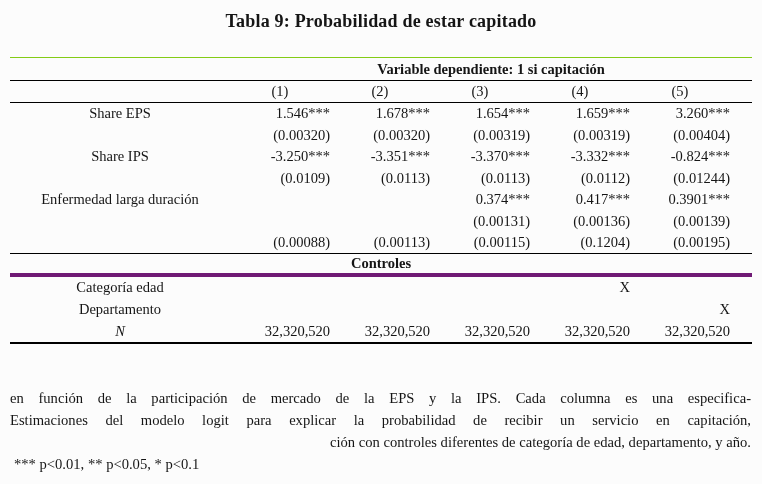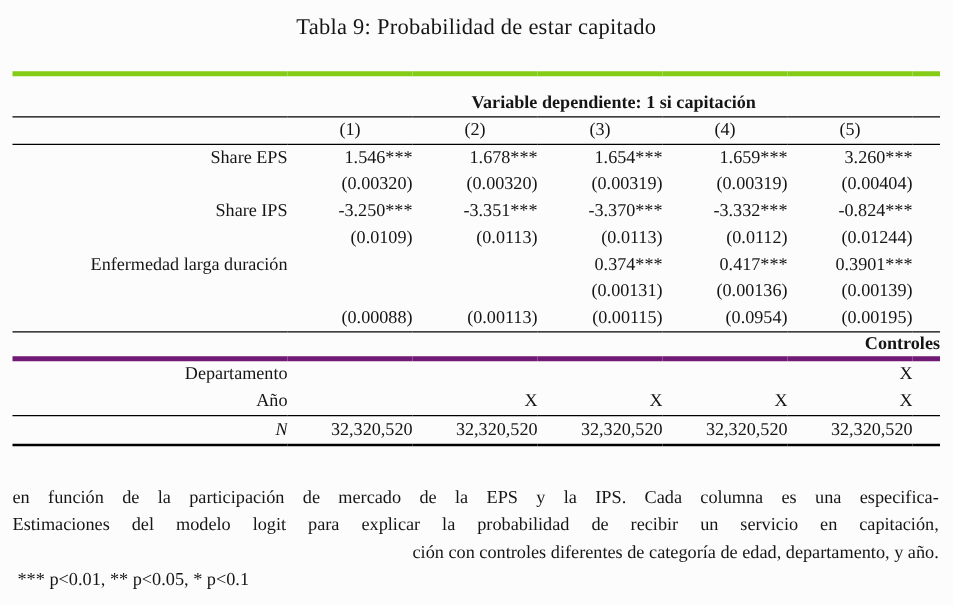--- a/index.html
+++ b/index.html
@@ -16,50 +16,50 @@
     background: #fcfcfc;
     overflow: hidden;
   }
   .title {
     position: absolute;
     top: 11px;
     left: 0;
     width: 100%;
     text-align: center;
     font-size: 18px;
-    font-weight: normal;
+    font-weight: bold;
     letter-spacing: 0.2px;
   }
   table.regression {
     position: absolute;
     top: 57px;
     left: 10px;
     width: 742px;
     border-collapse: collapse;
     table-layout: fixed;
     font-size: 14.5px;
   }
   table.regression td {
     padding: 0;
     vertical-align: bottom;
     line-height: 21px;
     height: 21.5px;
     overflow: hidden;
     white-space: nowrap;
   }
-  .lbl { text-align: right; padding-left: 5px; margin-top: 11px; }
+  .lbl { text-align: center; padding-left: 5px; margin-top: 11px; }
   .num { text-align: right; padding-right: 2px; }
   .ctr { text-align: center; }
   .bold { font-weight: bold; }
   .italic { font-style: italic; }
 
   tr.dep-row td {
-    border-top: 4px solid #84cc16;
+    border-top: 1px solid #84cc16;
     border-bottom: 1px solid #000;
-    height: 34px;
+    height: 23px;
     line-height: 22px;
   }
   tr.colnum-row td {
     border-bottom: 1.6px solid #000;
     height: 21px;
   }
   tr.rule-below td { border-bottom: 1px solid #000; }
   tr.controls-hdr td {
     border-bottom: 4px solid #701a75;
     height: 20px;
@@ -172,49 +172,49 @@
       <td class="num">(0.00136)</td>
       <td class="num">(0.00139)</td>
       <td></td>
     </tr>
 
     <tr class="rule-below">
       <td class="lbl"></td>
       <td class="num">(0.00088)</td>
       <td class="num">(0.00113)</td>
       <td class="num">(0.00115)</td>
-      <td class="num">(0.0954)</td>
+      <td class="num">(0.1204)</td>
       <td class="num">(0.00195)</td>
       <td></td>
     </tr>
 
     <tr class="controls-hdr">
       <td class="lbl bold" colspan="7">Controles</td>
     </tr>
 
+    <tr class="ctrl-row">
+      <td class="lbl">Categoría edad</td>
+      <td class="num"></td>
+      <td class="num"></td>
+      <td class="num"></td>
+      <td class="num">X</td>
+      <td class="num"></td>
+      <td></td>
+    </tr>
 
     <tr class="ctrl-row">
       <td class="lbl">Departamento</td>
       <td class="num"></td>
       <td class="num"></td>
       <td class="num"></td>
       <td class="num"></td>
       <td class="num">X</td>
       <td></td>
     </tr>
 
-    <tr class="ctrl-row rule-below">
-      <td class="lbl">Año</td>
-      <td class="num"></td>
-      <td class="num">X</td>
-      <td class="num">X</td>
-      <td class="num">X</td>
-      <td class="num">X</td>
-      <td></td>
-    </tr>
 
     <tr class="n-row">
       <td class="lbl italic">N</td>
       <td class="num">32,320,520</td>
       <td class="num">32,320,520</td>
       <td class="num">32,320,520</td>
       <td class="num">32,320,520</td>
       <td class="num">32,320,520</td>
       <td></td>
     </tr>

